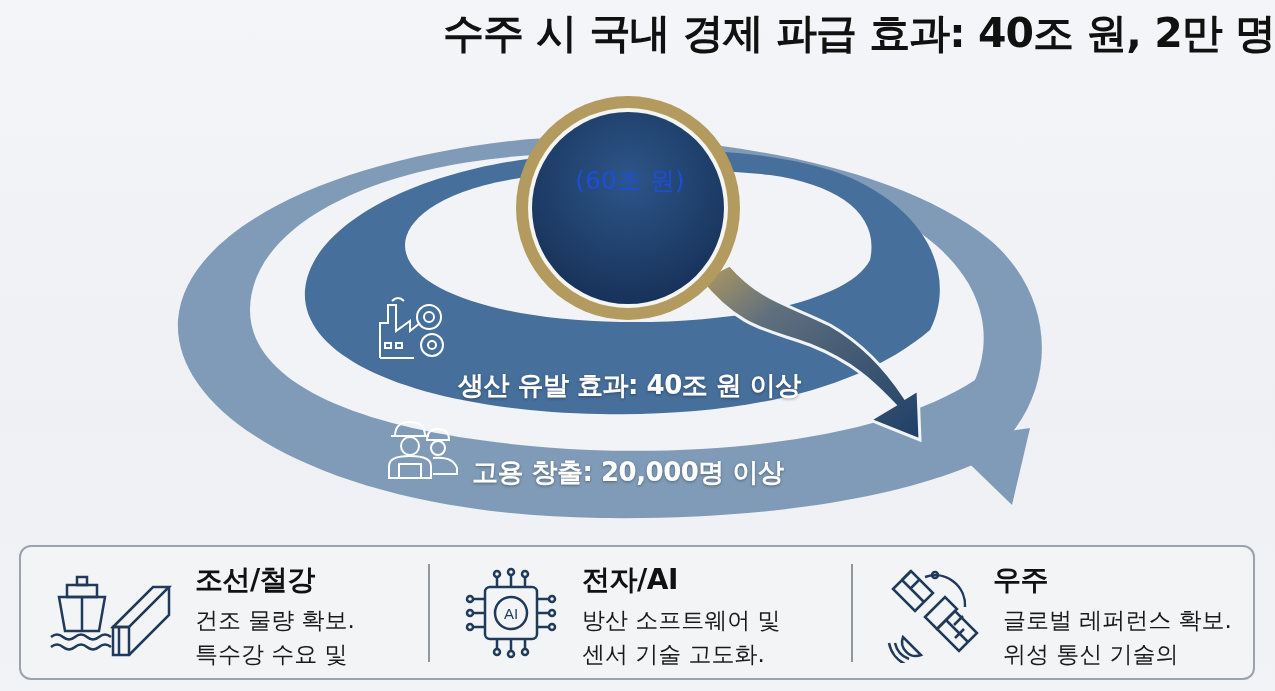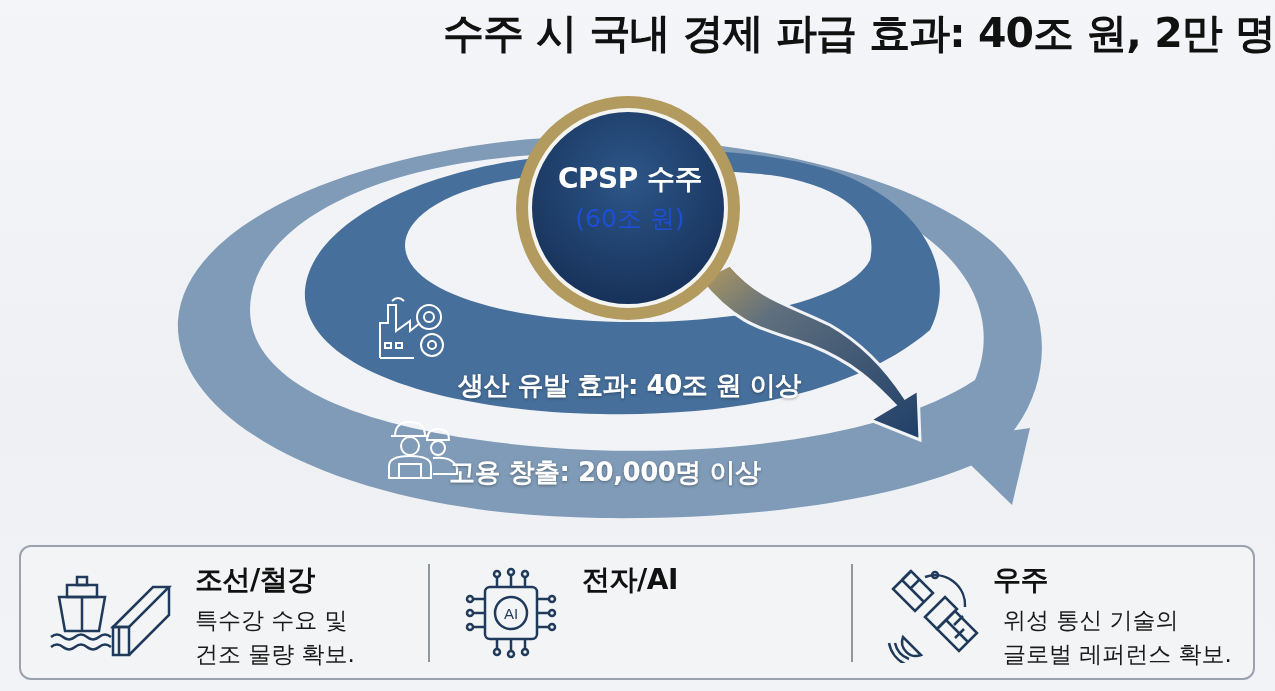--- a/index.html
+++ b/index.html
@@ -99,21 +99,20 @@
   </g>
 
   <g>
     <circle cx="628" cy="208" r="112" fill="#b39a5e"></circle>
     <circle cx="628" cy="208" r="100" fill="#f4f4f0"></circle>
     <circle cx="628" cy="208" r="96" fill="url(#cgrad)"></circle>
   </g>
 </svg>
 
 <div class="center-text">
-  <div class="c1">CPSP 수주</div>
   <div class="c2">(60조 원)</div>
 </div>
 
 <svg class="ring-icon" style="left:372px;top:293px" width="80" height="70" viewBox="0 0 80 70">
   <g fill="none" stroke="#fff" stroke-width="2">
     <path d="M8 65 V30 h8 V12 h8 V38 l14 -10 v10 l10 -8"></path>
     <path d="M8 65 h34"></path>
     <rect x="13" y="50" width="6" height="5"></rect>
       <rect x="24" y="50" width="6" height="5"></rect>
     <path d="M20 8 q6 -6 12 0"></path>
@@ -130,43 +129,43 @@
     <path d="M10 18 q0 -14 15 -14 q15 0 15 14 z"></path>
     <path d="M6 18 h38"></path>
     <circle cx="25" cy="28" r="9"></circle>
     <path d="M4 60 v-12 q0 -10 21 -10 q21 0 21 10 v12 z"></path>
     <path d="M14 60 v-14 h22 v14"></path>
     <path d="M42 22 q0 -11 11 -11 q11 0 11 11 z"></path>
     <circle cx="53" cy="30" r="7"></circle>
     <path d="M48 40 q20 -2 24 10 v6 h-24"></path>
   </g>
 </svg>
-<div class="ring-label" style="left:449px;top:455px">고용 창출: 20,000명 이상</div>
+<div class="ring-label" style="left:472px;top:455px">고용 창출: 20,000명 이상</div>
 
 <div class="panel">
 
   <div class="card" style="left:0;width:400px;">
     <svg class="icon" style="left:28px;" width="130" height="100" viewBox="0 0 130 100">
       <g fill="none" stroke="#1f3a5a" stroke-width="2.5">
         <rect x="28" y="12" width="10" height="8"></rect>
         <path d="M18 20 h30 v12 h-30 z"></path>
         <path d="M10 32 h46 l-6 34 h-34 z"></path>
         <path d="M33 32 v34"></path>
         <path d="M2 72 q6 -5 12 0 q6 5 12 0 q6 -5 12 0 q6 5 12 0 q6 -5 12 0"></path>
         <path d="M2 82 q6 -5 12 0 q6 5 12 0 q6 -5 12 0 q6 5 12 0 q6 -5 12 0"></path>
         <path d="M64 62 l40 -40 h16 l-40 40 z"></path>
         <path d="M64 62 h16 v28 h-16 z"></path>
         <path d="M80 90 l40 -40 v-28"></path>
         <path d="M70 62 v28"></path>
       </g>
     </svg>
     <div class="head" style="left:174px;">조선/철강</div>
     <div class="desc" style="left:174px;">
+      <div>건조 물량 확보.</div>
       <div>특수강 수요 및</div>
-      <div>건조 물량 확보.</div>
     </div>
   </div>
 
   <div class="divider" style="left:407px;"></div>
 
   <div class="card" style="left:418px;width:410px;">
     <svg class="icon" style="left:22px;" width="100" height="100" viewBox="0 0 100 100">
       <g fill="none" stroke="#1f3a5a" stroke-width="2.5">
         <rect x="24" y="22" width="52" height="52" rx="5"></rect>
         <circle cx="50" cy="48" r="16"></circle>
@@ -183,20 +182,24 @@
           <circle cx="9" cy="48" r="3"></circle>
           <circle cx="9" cy="62" r="3"></circle>
         <path d="M76 34 h12 M76 48 h12 M76 62 h12"></path>
         <circle cx="91" cy="34" r="3"></circle>
           <circle cx="91" cy="48" r="3"></circle>
           <circle cx="91" cy="62" r="3"></circle>
       </g>
       <text x="50" y="54" text-anchor="middle" font-size="15" font-family="Liberation Sans, sans-serif" fill="#1f3a5a">AI</text>
     </svg>
     <div class="head" style="left:143px;">전자/AI</div>
+    <div class="desc" style="left:143px;">
+      <div>방산 소프트웨어 및</div>
+      <div>센서 기술 고도화.</div>
+    </div>
   </div>
 
   <div class="divider" style="left:830px;"></div>
 
   <div class="card" style="left:840px;width:390px;">
     <svg class="icon" style="left:20px;top:16px;" width="110" height="100" viewBox="0 0 110 100">
       <g fill="none" stroke="#1f3a5a" stroke-width="2.5">
         <path d="M12 26 l18 -18 l22 22 l-18 18 z"></path>
         <path d="M21 17 l22 22 M30 8 l-9 9 M38 17 l-9 9"></path>
         <path d="M44 54 l20 -20 l12 12 l-20 20 z"></path>
@@ -204,17 +207,17 @@
         <path d="M65 57 l22 22 M82 53 l-9 9 M74 75 l9 -9"></path>
         <path d="M22 74 a14 14 0 0 0 18 18 z"></path>
         <path d="M14 80 a22 22 0 0 0 14 16"></path>
         <path d="M8 80 a30 30 0 0 0 18 22"></path>
         <path d="M44 14 a30 30 0 0 1 40 30"></path>
         <circle cx="54" cy="12" r="3"></circle>
       </g>
     </svg>
     <div class="head" style="left:132px;">우주</div>
     <div class="desc" style="left:142px;">
+      <div>글로벌 레퍼런스 확보.</div>
       <div>위성 통신 기술의</div>
-      <div>글로벌 레퍼런스 확보.</div>
     </div>
   </div>
 </div>
 
 </body></html>

